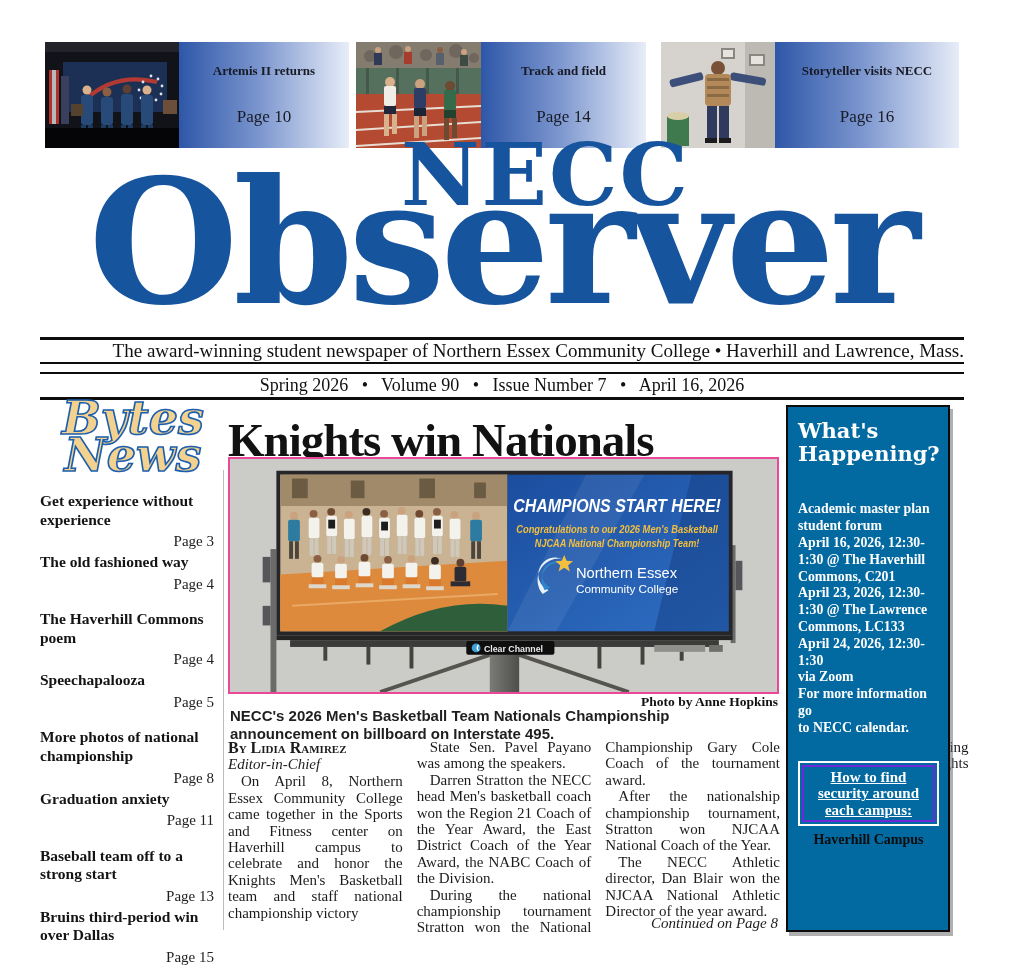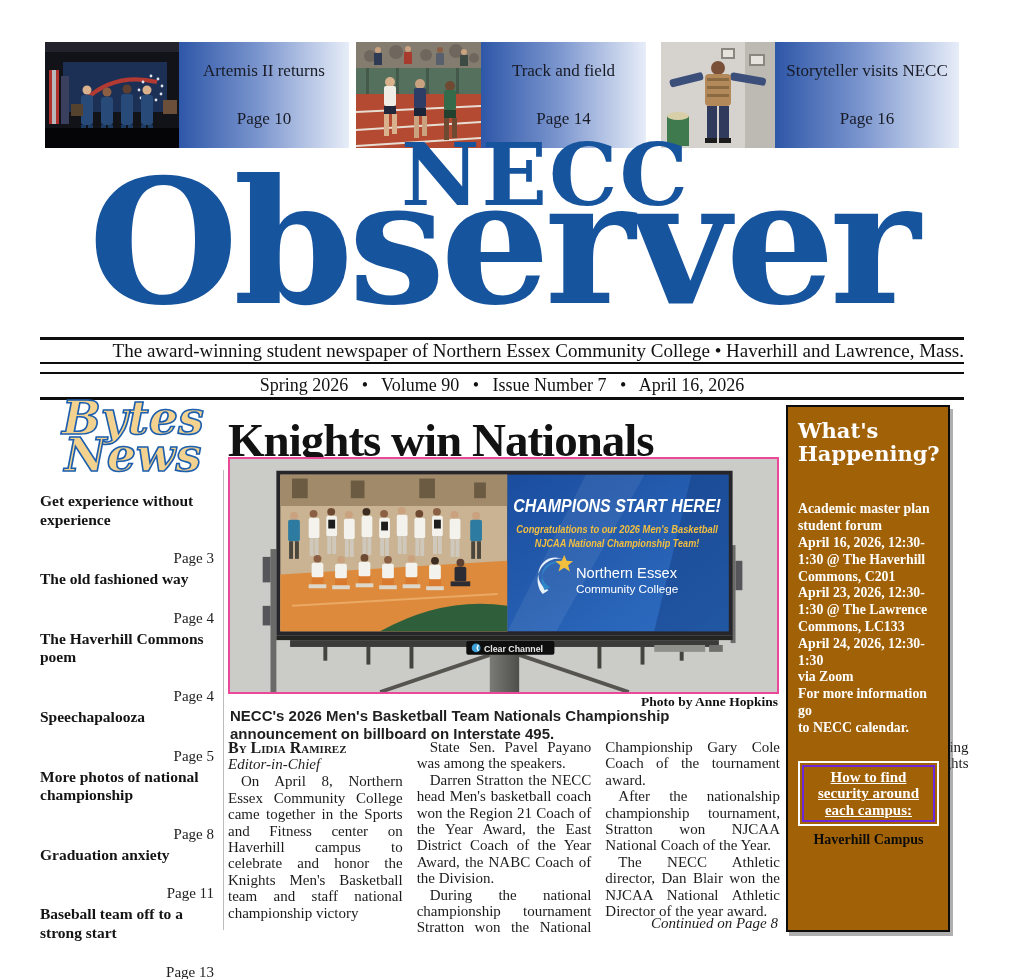--- a/index.html
+++ b/index.html
@@ -5,21 +5,21 @@
   html,body{margin:0;padding:0;background:#fff;}
   #page{position:relative;width:1024px;height:979px;background:#ffffff;overflow:hidden;
         font-family:"Liberation Serif",serif;color:#1c1c1c;}
 
   
   .top-strip{position:absolute;left:45px;top:42px;width:914px;height:106px;display:flex;}
   .strip-photo{height:106px;flex:0 0 auto;}
   .teaser{flex:0 0 auto;height:106px;display:flex;flex-direction:column;align-items:center;
           justify-content:center;gap:28px;
           background:linear-gradient(90deg,#2e57a8 0%,#7d97cf 48%,#e7edf8 100%);}
-  .teaser .t-title{font-size:17px;color:#181b26;}
+  .teaser .t-title{font-size:13px;color:#181b26;font-weight:bold;}
   .teaser .t-page{font-size:17px;color:#181b26;}
   .gap7{width:7px;} .gap15{width:15px;}
 
   
   .necc{position:absolute;left:300px;top:132px;width:390px;text-align:right;
         font-family:"DejaVu Serif",serif;font-weight:bold;font-size:86px;line-height:1;
         letter-spacing:2px;color:#17549e;}
   .observer{position:absolute;left:40px;top:160px;width:924px;text-align:center;
         font-family:"DejaVu Serif",serif;font-weight:bold;font-size:172px;line-height:0.97;
         letter-spacing:-5px;color:#17549e;}
@@ -33,21 +33,21 @@
   
   .vrule{position:absolute;left:223px;top:470px;width:1px;height:460px;background:#bdbdbd;}
   .newsbytes{position:absolute;left:48px;top:406px;width:170px;text-align:center;
         font-family:"DejaVu Serif",serif;font-style:italic;font-weight:bold;color:#f2d28e;}
   .nb-word{font-size:46px;line-height:.8;-webkit-text-stroke:1.6px #1d5fae;
         text-shadow:0 0 1px #1d5fae;}
   .nb-word2{margin-top:-6px;}
   .nb-list{position:absolute;left:40px;top:492px;width:180px;}
   .nb-item{min-height:54px;margin-bottom:3px;}
   .nb-title{font-weight:bold;font-size:15.5px;line-height:1.2;color:#141414;}
-  .nb-page{text-align:right;padding-right:6px;font-size:15px;margin-top:21px;color:#222;}
+  .nb-page{text-align:right;padding-right:6px;font-size:15px;margin-top:4px;color:#222;}
 
   
   .headline{position:absolute;left:228px;top:402px;width:552px;font-weight:bold;
         font-size:47px;line-height:1.05;color:#121212;letter-spacing:-1px;margin-top:14px;}
   .figure{position:absolute;left:228px;top:457px;width:551px;height:237px;
         border:2px solid #ec4899;box-sizing:border-box;background:#cbccc8;}
   .credit{position:absolute;left:450px;top:694px;width:328px;text-align:right;
         font-weight:bold;font-size:13.5px;color:#111;}
   .caption{position:absolute;left:230px;top:707px;width:546px;
         font-family:"Liberation Sans",sans-serif;font-weight:bold;font-size:15px;
@@ -56,21 +56,21 @@
         column-count:3;column-gap:14px;column-fill:auto;
         font-size:15px;line-height:16.4px;text-align:justify;color:#1c1c1c;}
   .byline{font-weight:bold;font-variant:small-caps;font-size:16px;line-height:17px;text-align:left;}
   .role{font-style:italic;font-size:15px;text-align:left;margin-bottom:1px;}
   .article p{margin:0;text-indent:13px;}
   .continued{position:absolute;left:590px;top:915px;width:188px;text-align:right;
         font-style:italic;font-size:15px;color:#1c1c1c;}
 
   
   .wh-box{position:absolute;left:786px;top:405px;width:164px;height:527px;box-sizing:border-box;
-        background:#a16207;border:2px solid #0c0c0c;box-shadow:3px 4px 0 rgba(110,110,110,.55);
+        background:#0369a1;border:2px solid #0c0c0c;box-shadow:3px 4px 0 rgba(110,110,110,.55);
         padding:12px 9px 0 10px;}
   .wh-title{font-family:"DejaVu Serif",serif;font-weight:bold;font-size:21px;line-height:1.1;
         color:#fff;margin-bottom:14px;}
   .wh-event{font-weight:bold;font-size:13.8px;line-height:1.22;color:#fff;white-space:pre-line;}
   .wh-event2{margin-top:36px;}
   .sec-outer{margin-top:24px;border:2px solid #fff;padding:2px;}
   .sec-inner{border:2px solid #6d28d9;padding:2px 2px;}
   .sec-head{font-weight:bold;font-size:15px;line-height:1.1;color:#fff;text-align:center;
         text-decoration:underline;}
   .sec-info{margin-top:6px;text-align:center;color:#0c0c0c;font-size:14px;line-height:1.16;}

